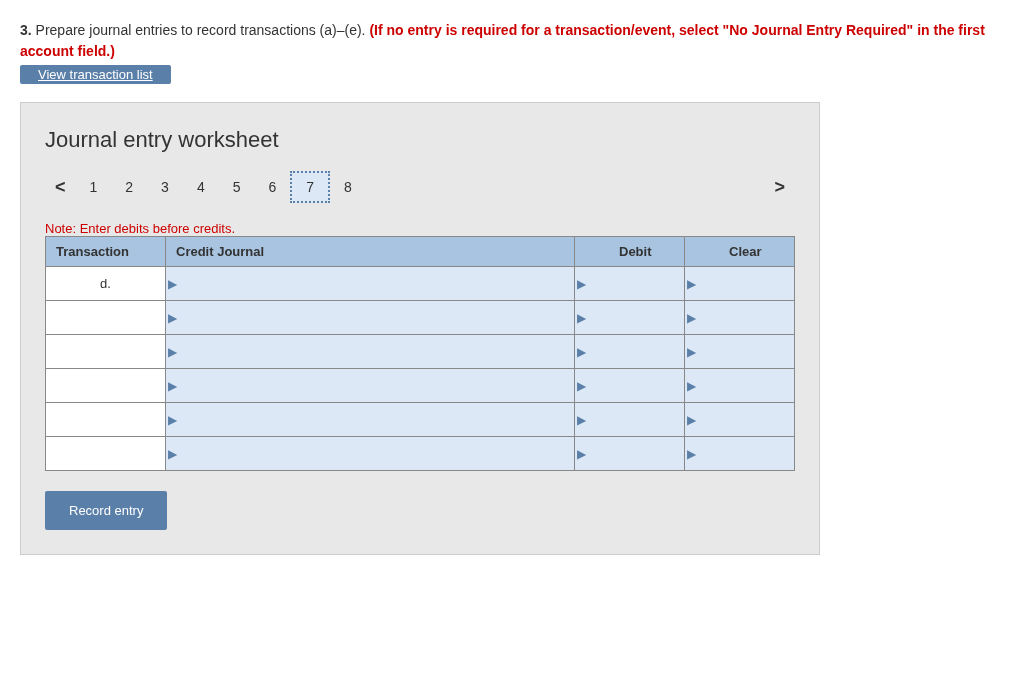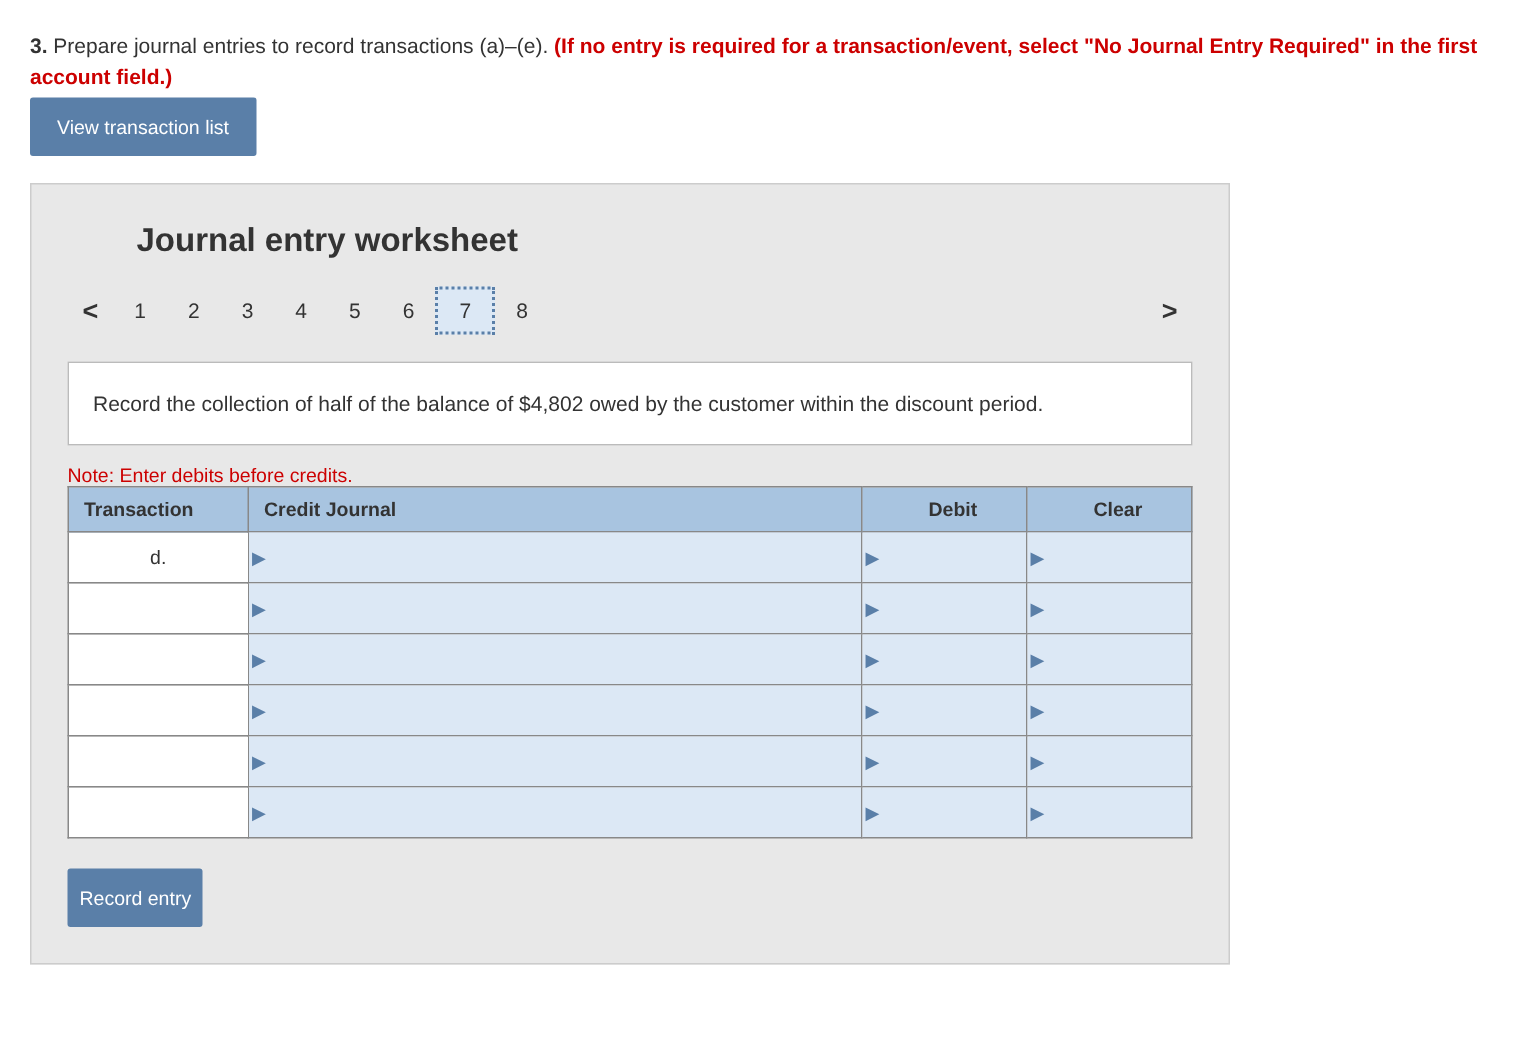--- a/index.html
+++ b/index.html
@@ -18,37 +18,37 @@
       font-weight: bold;
     }
     .instruction-red {
       color: #cc0000;
       font-weight: bold;
     }
     .view-transaction-btn {
       background-color: #5a7fa8;
       color: #fff;
       border: none;
-      padding: 12px 18px;
+      padding: 2px 18px;
       font-size: 13px;
       cursor: pointer;
       margin-bottom: 18px;
       border-radius: 2px;
+      text-decoration: underline;
     }
     .worksheet-container {
       background: #e8e8e8;
       border: 1px solid #ccc;
       padding: 24px 24px 24px 24px;
       max-width: 800px;
     }
     .worksheet-title {
       font-size: 22px;
-      font-weight: bold;
+      font-weight: normal;
       margin-bottom: 18px;
-      margin-left: 46px;
     }
     .tab-nav {
       display: flex;
       align-items: center;
       margin-bottom: 18px;
       gap: 0;
     }
     .tab-arrow {
       font-size: 18px;
       cursor: pointer;
@@ -141,21 +141,21 @@
     }
     .buttons-row {
       display: flex;
       gap: 16px;
       align-items: center;
     }
     .btn-action {
       background-color: #5a7fa8;
       color: #fff;
       border: none;
-      padding: 12px 8px;
+      padding: 12px 24px;
       font-size: 13px;
       cursor: pointer;
       border-radius: 2px;
       font-weight: normal;
     }
     .btn-action.view-general {
       margin-left: auto;
     }
   </style>
 </head>
@@ -183,23 +183,20 @@
     <span class="tab-number">2</span>
     <span class="tab-number">3</span>
     <span class="tab-number">4</span>
     <span class="tab-number">5</span>
     <span class="tab-number">6</span>
     <span class="tab-number active">7</span>
     <span class="tab-number">8</span>
     <span class="tab-arrow" style="margin-left: auto;">&gt;</span>
   </div>
 
-  <div class="description-box">
-    <span>Record the collection of half of the balance of $4,802 owed by the customer within the discount period.</span>
-  </div>
 
   <div class="note-text">Note: Enter debits before credits.</div>
 
   <table class="journal-table">
     <thead>
       <tr>
         <th class="transaction-col">Transaction</th>
         <th class="journal-col">Credit Journal</th>
         <th class="debit-col">Debit</th>
         <th class="credit-col">Clear</th>

